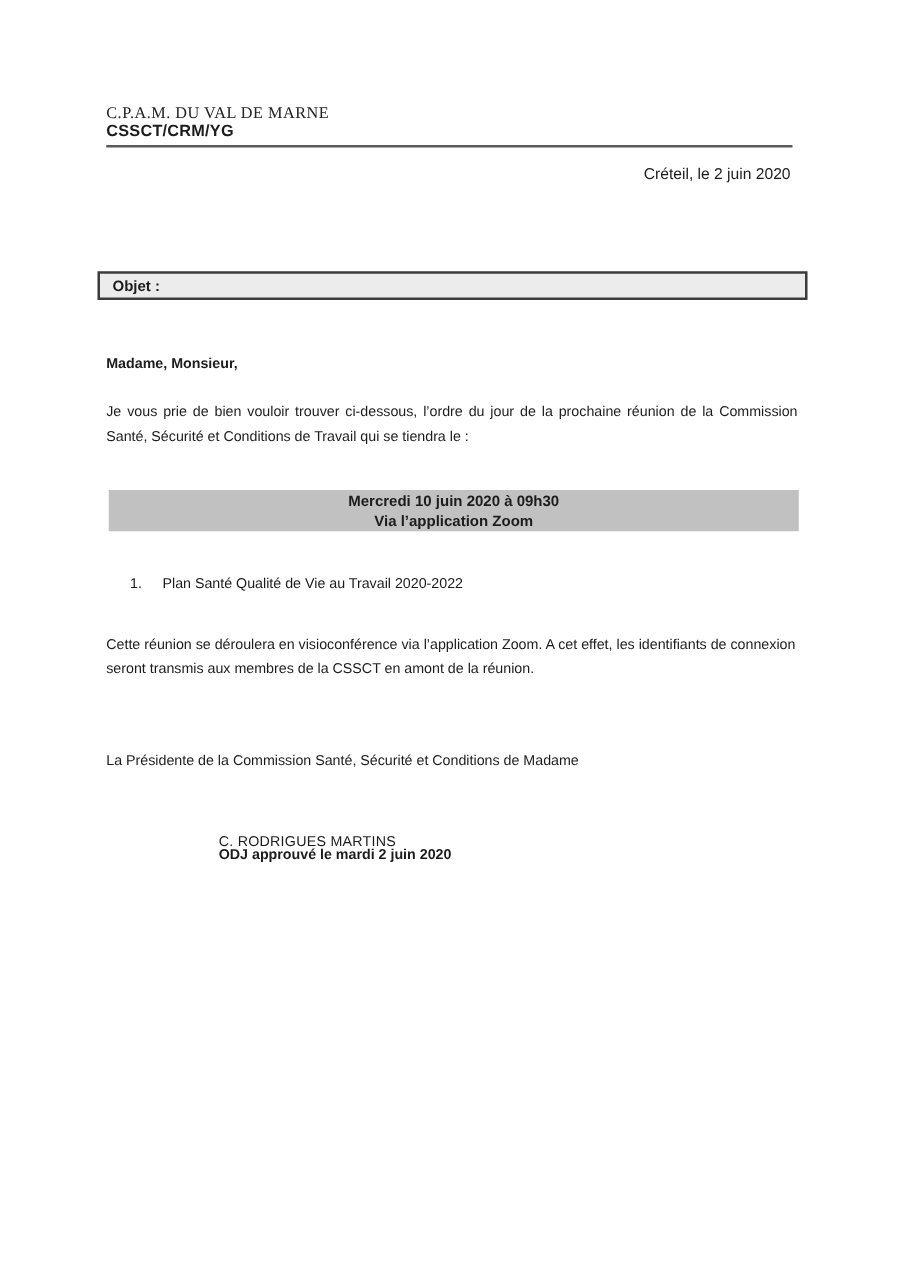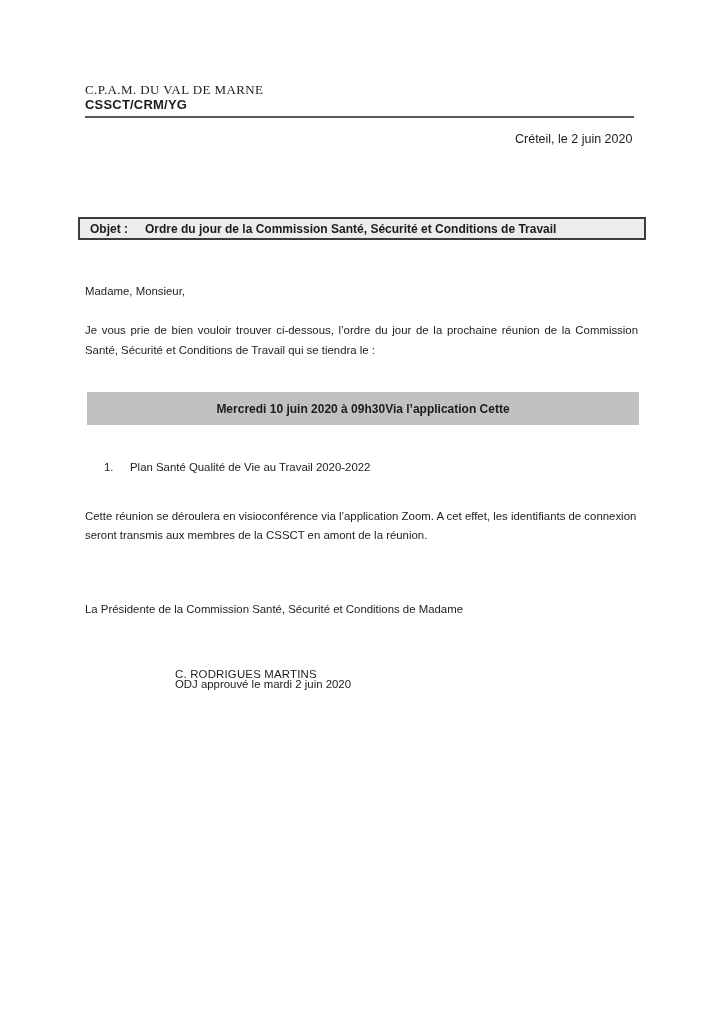--- a/index.html
+++ b/index.html
@@ -38,44 +38,44 @@
 
   .subject-box {
     left: 78px; top: 217px;
     width: 568px; height: 23px;
     box-sizing: border-box;
     background: #ececec;
     border: 2px solid #3c3c3c;
     display: flex;
     align-items: center;
     padding-left: 10px;
-    gap: 17px;
+    gap: 33px;
   }
   .subject-box .lbl,
   .subject-box .txt {
     font-size: 12px; font-weight: bold; white-space: nowrap;
   }
 
   .salutation {
     left: 85px; top: 283px;
-    font-size: 11.4px; line-height: 17px;
+    font-size: 11.4px; line-height: 17px; font-weight: bold;
   }
   .intro-paragraph {
     left: 85px; top: 321px;
     width: 553px;
     font-size: 11.4px; line-height: 19.5px;
     text-align: justify;
   }
 
   .meeting-banner {
     left: 87px; top: 392px;
     width: 552px; height: 33px;
     background: #c1c1c1;
     display: flex;
-    flex-direction: row;
+    flex-direction: column;
     justify-content: center;
     align-items: center;
   }
   .meeting-banner div {
     font-size: 12px; font-weight: bold; line-height: 16px;
     text-align: center;
   }
 
   .agenda-item {
     left: 104px; top: 459px;
@@ -94,48 +94,47 @@
     left: 85px; top: 601px;
     font-size: 11.4px; line-height: 17px;
   }
   .signature-name {
     left: 175px; top: 666px;
     font-size: 11.4px; line-height: 17px;
     letter-spacing: 0.2px;
   }
   .approval-note {
     left: 175px; top: 676px;
-    font-size: 11.4px; font-weight: normal; line-height: 17px; text-align: right;
+    font-size: 11.4px; font-weight: bold; line-height: 17px; text-align: right;
   }
 </style>
 </head>
 <body>
 
 <div class="page">
 
   <div class="abs org-name">C.P.A.M. DU VAL DE MARNE</div>
 
   <div class="abs reference">CSSCT/CRM/YG</div>
 
   <div class="abs header-rule"></div>
 
   <div class="abs dateline">Créteil, le 2 juin 2020</div>
 
   <div class="abs subject-box">
     <span class="lbl">Objet :</span>
-    <span class="txt">Ordre du jour de la Commission Santé, Sécurité et Conditions de Travail</span>
   </div>
 
   <div class="abs salutation">Madame, Monsieur,</div>
 
   <div class="abs intro-paragraph">Je vous prie de bien vouloir trouver ci-dessous, l’ordre du jour de la prochaine réunion de la Commission Santé, Sécurité et Conditions de Travail qui se tiendra le :</div>
 
   <div class="abs meeting-banner">
     <div>Mercredi 10 juin 2020 à 09h30</div>
-    <div>Via l’application Cette</div>
+    <div>Via l’application Zoom</div>
   </div>
 
   <div class="abs agenda-item">
     <span class="num">1.</span>
     <span>Plan Santé Qualité de Vie au Travail 2020-2022</span>
   </div>
 
   <div class="abs info-block">
     <div>Cette réunion se déroulera en visioconférence via l’application Zoom. A cet effet, les identifiants de connexion seront transmis aux membres de la CSSCT en amont de la réunion.</div>
   </div>

